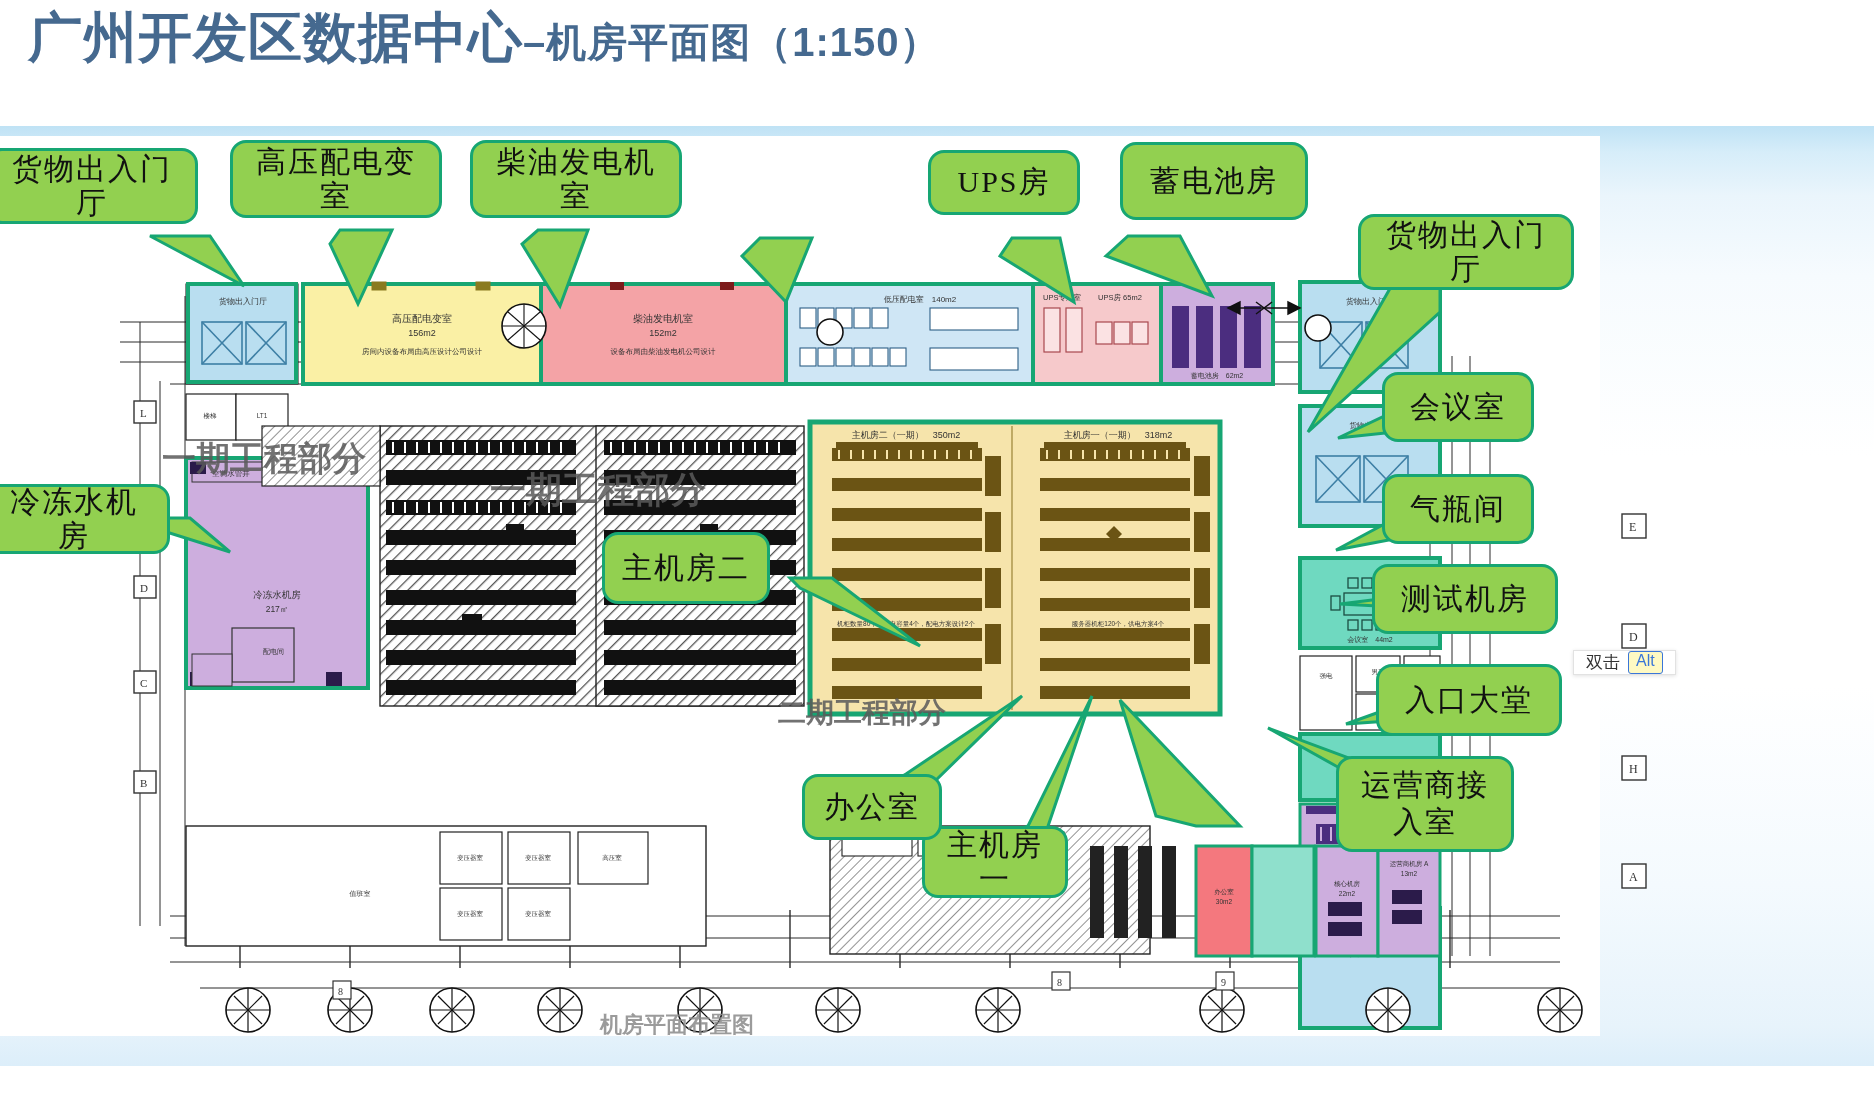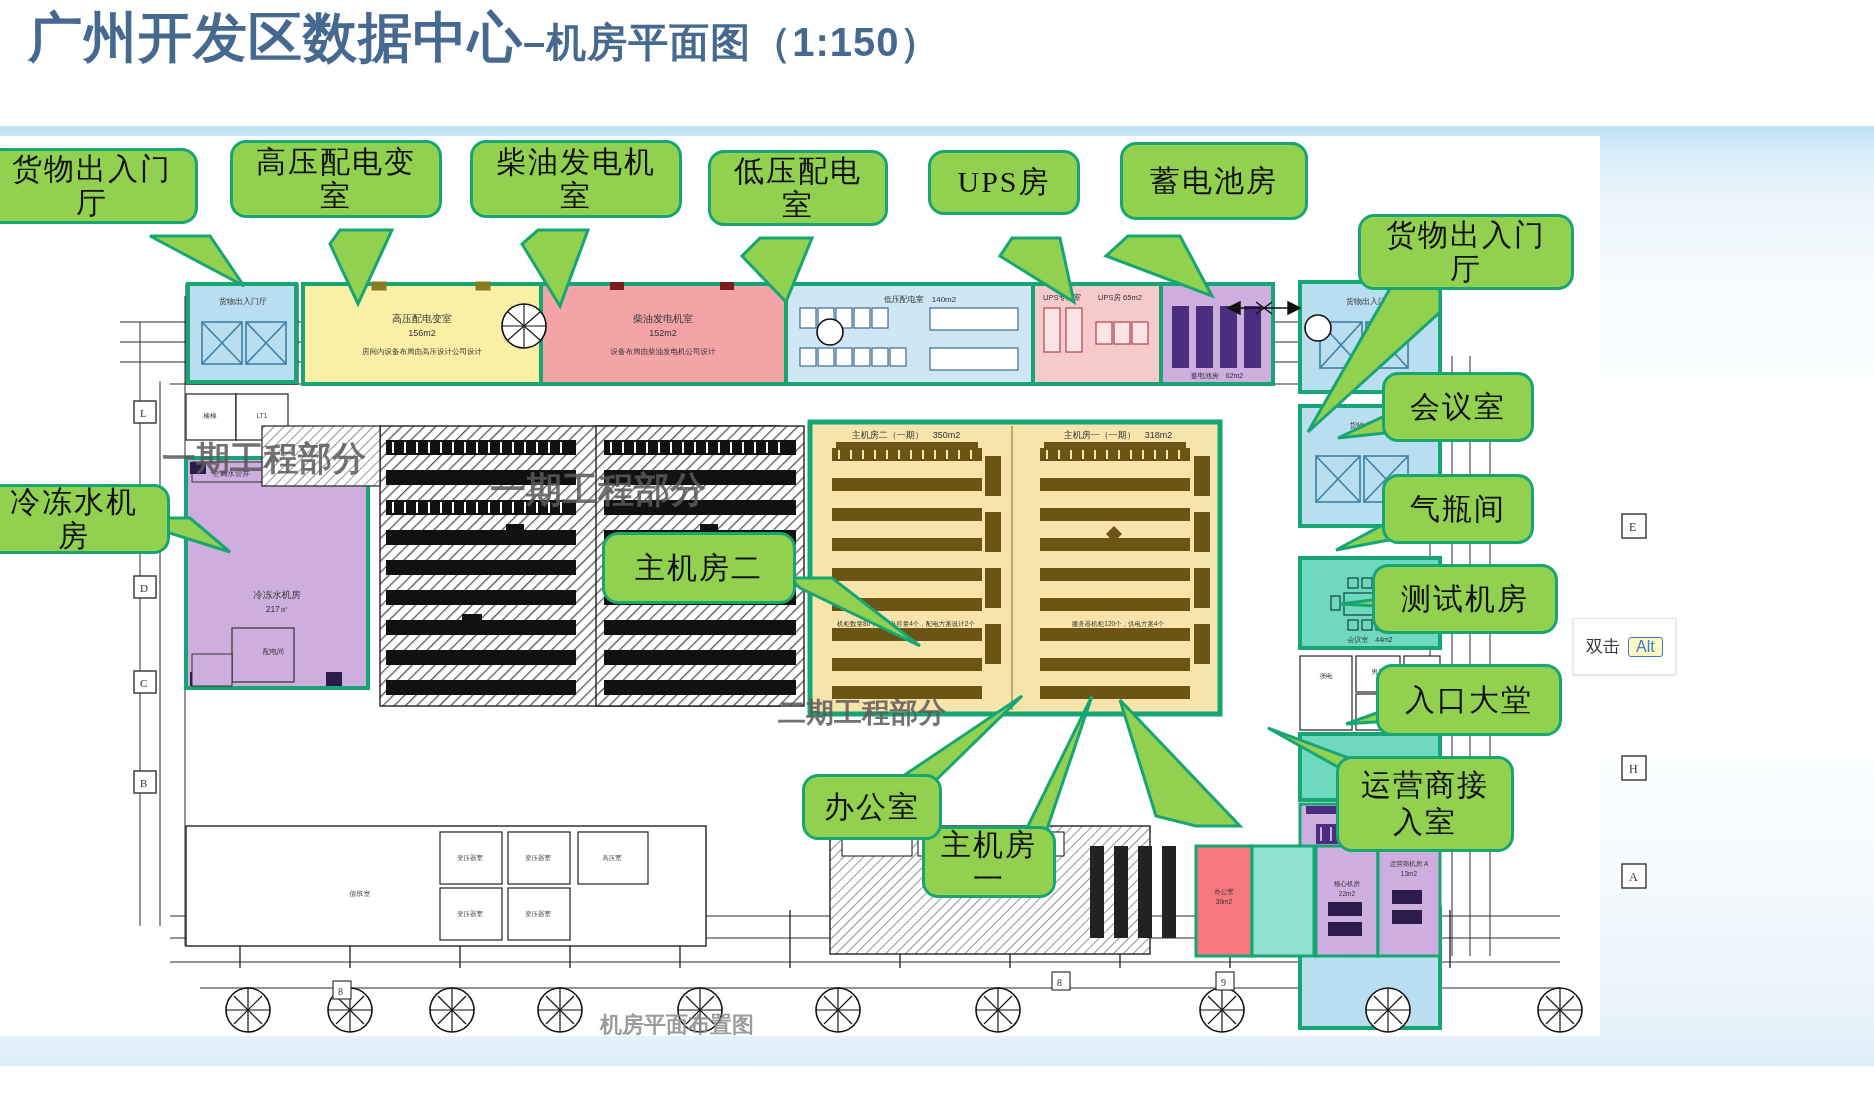--- a/index.html
+++ b/index.html
@@ -74,25 +74,26 @@
     z-index:12;
     pointer-events:none;
   }
 
   
   #alt-tip{
     position:absolute;
     background:#ffffff;
     border:1px solid #e2e2e2;
     box-shadow:0 1px 4px rgba(0,0,0,.12);
-    display:flex; align-items:center; gap:8px;
-    padding:16px 12px;
+    display:flex; gap:8px;
+    padding:0 12px;
     font-size:17px; color:#333;
     z-index:40;
     font-family:"Liberation Sans", sans-serif;
+    margin-top:32px;
   }
   #alt-tip .key{
     border:1px solid #3a76d8; color:#3a76d8;
     border-radius:3px; padding:0px 7px; font-size:16px;
     background:#fef9c3;
   }
 
   
   .rm{ font-family:"Liberation Sans", sans-serif; fill:#333; }
 </style>
@@ -735,21 +736,20 @@
       <polygon points="152,392 190,392 230,426 160,404"></polygon>
     </g>
   </svg>
 
   <div class="callout" style="left:-14px; top:22px; width:212px; height:76px;">货物出入门厅</div>
 
   <div class="callout" style="left:230px; top:14px; width:212px; height:78px;">高压配电变室</div>
 
   <div class="callout" style="left:470px; top:14px; width:212px; height:78px;">柴油发电机室</div>
 
-  <div class="callout" style="left:708px; top:24px; width:180px; height:76px;">低压配电室</div>
 
   <div class="callout" style="left:928px; top:24px; width:152px; height:65px;">UPS房</div>
 
   <div class="callout" style="left:1120px; top:16px; width:188px; height:78px;">蓄电池房</div>
 
   <div class="callout" style="left:1358px; top:88px; width:216px; height:76px;">货物出入门厅</div>
 
   <div class="callout" style="left:1382px; top:246px; width:152px; height:70px;">会议室</div>
 
   <div class="callout" style="left:1382px; top:348px; width:152px; height:70px;">气瓶间</div>
@@ -757,25 +757,25 @@
   <div class="callout" style="left:1372px; top:438px; width:186px; height:70px;">测试机房</div>
 
   <div class="callout" style="left:1376px; top:538px; width:186px; height:72px;">入口大堂</div>
 
   <div class="callout two-line" style="left:1336px; top:630px; width:178px; height:96px; flex-direction:column;">
     <span>运营商接</span>
     <span>入室</span>
   </div>
 
 
-  <div class="callout" style="left:922px; top:700px; width:134px; height:72px;">主机房一</div>
+  <div class="callout" style="left:922px; top:700px; width:146px; height:72px;">主机房一</div>
 
   <div class="callout" style="left:802px; top:648px; width:140px; height:66px;">办公室</div>
 
-  <div class="callout" style="left:602px; top:406px; width:194px; height:72px;">主机房二</div>
+  <div class="callout" style="left:602px; top:406px; width:168px; height:72px;">主机房二</div>
 
   <div class="callout" style="left:-22px; top:358px; width:192px; height:70px;">冷冻水机房</div>
 
   <div id="alt-tip" style="left:1573px; top:492px;">
     <span>双击</span>
     <span class="key">Alt</span>
   </div>
 </div>
 
 </body></html>

